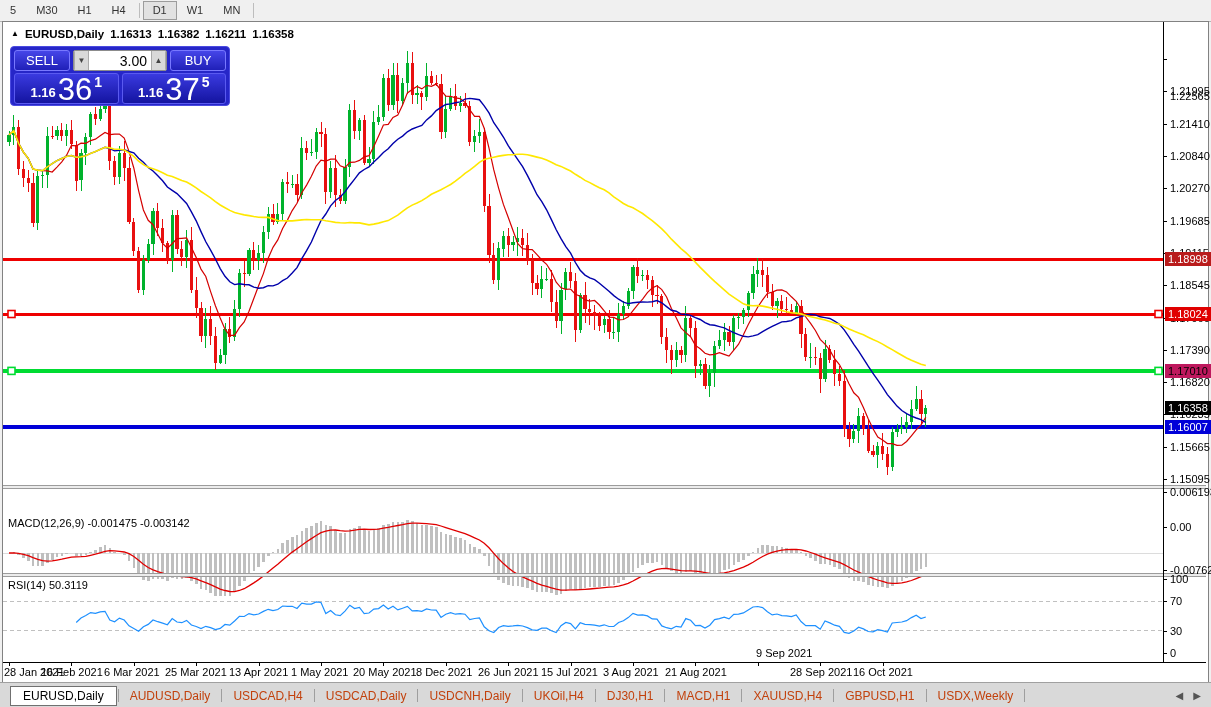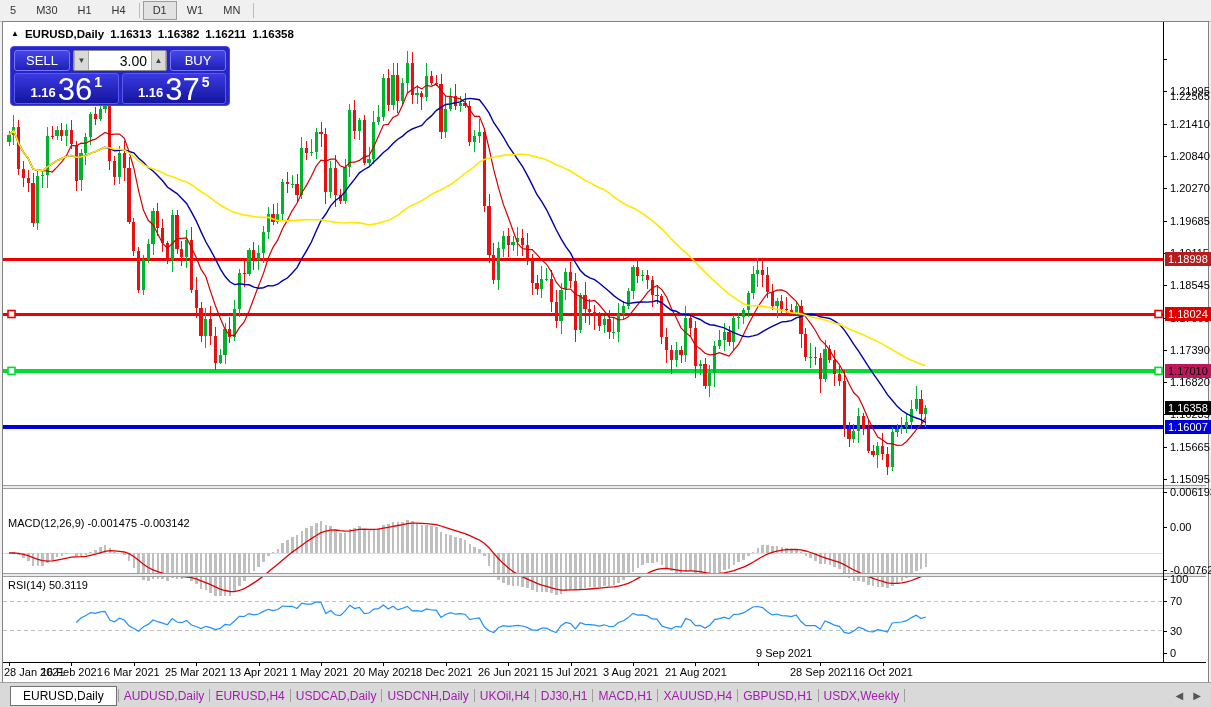--- a/index.html
+++ b/index.html
@@ -59,21 +59,21 @@
   .ax-label{position:absolute;left:1167px;font-size:11px;color:#000;line-height:13px;}
   .ax-tick{position:absolute;left:1160px;width:4px;height:1px;background:#000;}
   .ax-tag{position:absolute;left:1162px;font-size:11px;line-height:14px;padding:0 3px;
     min-width:34px;}
   .date-label{position:absolute;top:644px;font-size:11px;color:#000;white-space:nowrap;}
   .date-tick{position:absolute;top:641px;width:1px;height:3px;background:#000;}
 
   
   #tabbar{position:absolute;left:0;top:682px;width:1211px;height:25px;background:#D9D9D9;
     border-top:1px solid #A0A0A0;display:flex;align-items:center;}
-  .tab{font-size:12px;color:#a21caf;padding:3px 4px;display:flex;align-items:center;cursor:default;}
+  .tab{font-size:12px;color:#c2410c;padding:3px 10px;display:flex;align-items:center;cursor:default;}
   .tab.active{background:#FFF;border:1px solid #707070;color:#000;margin-left:10px;
     padding:2px 12px;}
   .tab-sep{width:1px;height:13px;background:#9E9E9E;margin:0 1px;}
   #tab-arrows{margin-left:auto;margin-right:10px;color:#555;font-size:10px;display:flex;gap:10px;}
 </style>
 </head>
 <body>
 
 <div id="app">
 
@@ -442,21 +442,21 @@
         <div class="date-label" style="top: 644px; left: 850px;">16 Oct 2021</div>
       </div>
   </div>
 
   <div id="tabbar">
     <div id="tabs" style="display: flex; align-items: center;">
         <div class="tab active">EURUSD,Daily</div>
         <div class="tab-sep"></div>
         <div class="tab">AUDUSD,Daily</div>
         <div class="tab-sep"></div>
-        <div class="tab">EURUSD,H4</div>
+        <div class="tab">USDCAD,H4</div>
         <div class="tab-sep"></div>
         <div class="tab">USDCAD,Daily</div>
         <div class="tab-sep"></div>
         <div class="tab">USDCNH,Daily</div>
         <div class="tab-sep"></div>
         <div class="tab">UKOil,H4</div>
         <div class="tab-sep"></div>
         <div class="tab">DJ30,H1</div>
         <div class="tab-sep"></div>
         <div class="tab">MACD,H1</div>

